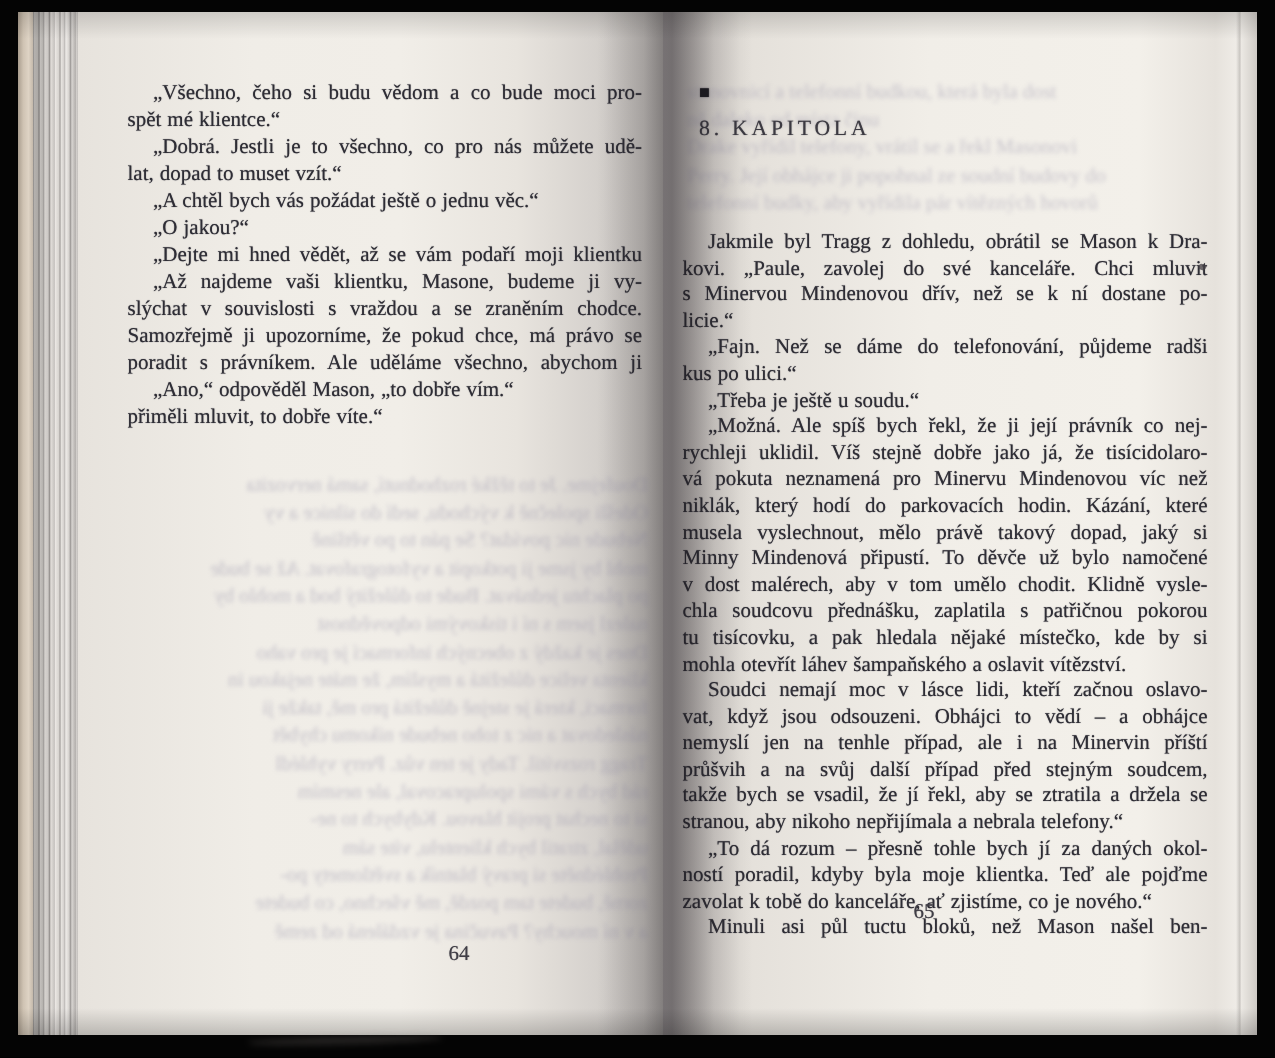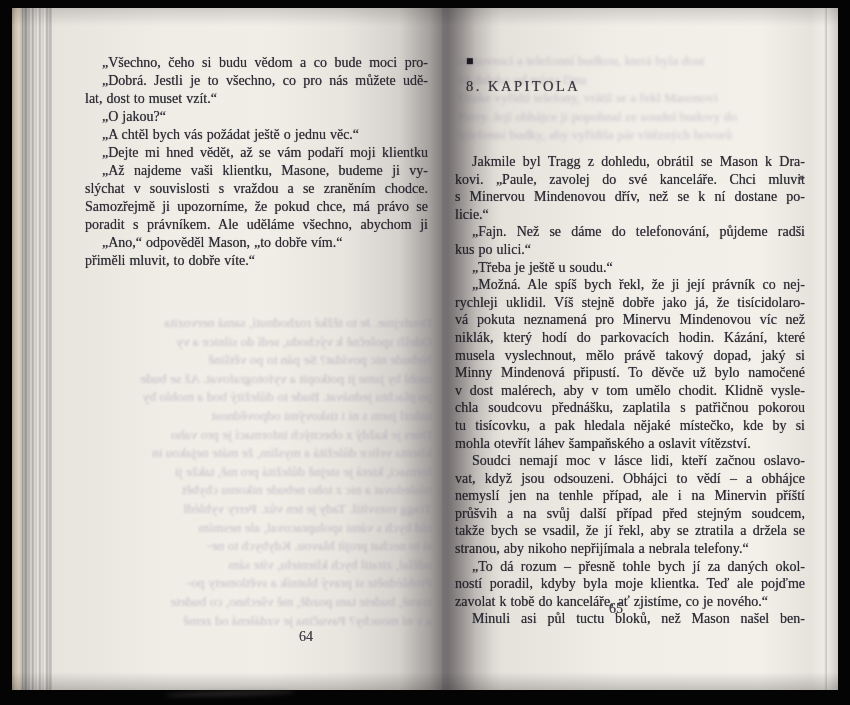--- a/index.html
+++ b/index.html
@@ -56,24 +56,25 @@
 <body>
 
 <div class="scene">
 
   <div class="cover-strip"></div>
   <div class="fore-edge"></div>
 
   <div class="page left">
     <div class="textblock left-pg">
         <div class="tline ind just">„Všechno, čeho si budu vědom a co bude moci pro-</div>
+        <div class="tline">spět mé klientce.“</div>
         <div class="tline ind just">„Dobrá. Jestli je to všechno, co pro nás můžete udě-</div>
-        <div class="tline">lat, dost to muset vzít.“</div>
+        <div class="tline">lat, dopad to muset vzít.“</div>
+        <div class="tline ind">„A chtěl bych vás požádat ještě o jednu věc.“</div>
         <div class="tline ind">„O jakou?“</div>
-        <div class="tline ind">„A chtěl bych vás požádat ještě o jednu věc.“</div>
         <div class="tline ind just">„Dejte mi hned vědět, až se vám podaří moji klientku</div>
         <div class="tline ind just">„Až najdeme vaši klientku, Masone, budeme ji vy-</div>
         <div class="tline just">slýchat v souvislosti s vraždou a se zraněním chodce.</div>
         <div class="tline just">Samozřejmě ji upozorníme, že pokud chce, má právo se</div>
         <div class="tline just">poradit s právníkem. Ale uděláme všechno, abychom ji</div>
         <div class="tline ind">„Ano,“ odpověděl Mason, „to dobře vím.“</div>
         <div class="tline">přiměli mluvit, to dobře víte.“</div>
       </div>
     <div class="ghost left-pg">
         <div class="gline">Doufejme. Je to těžké rozhodnutí, samá nervozita</div>

